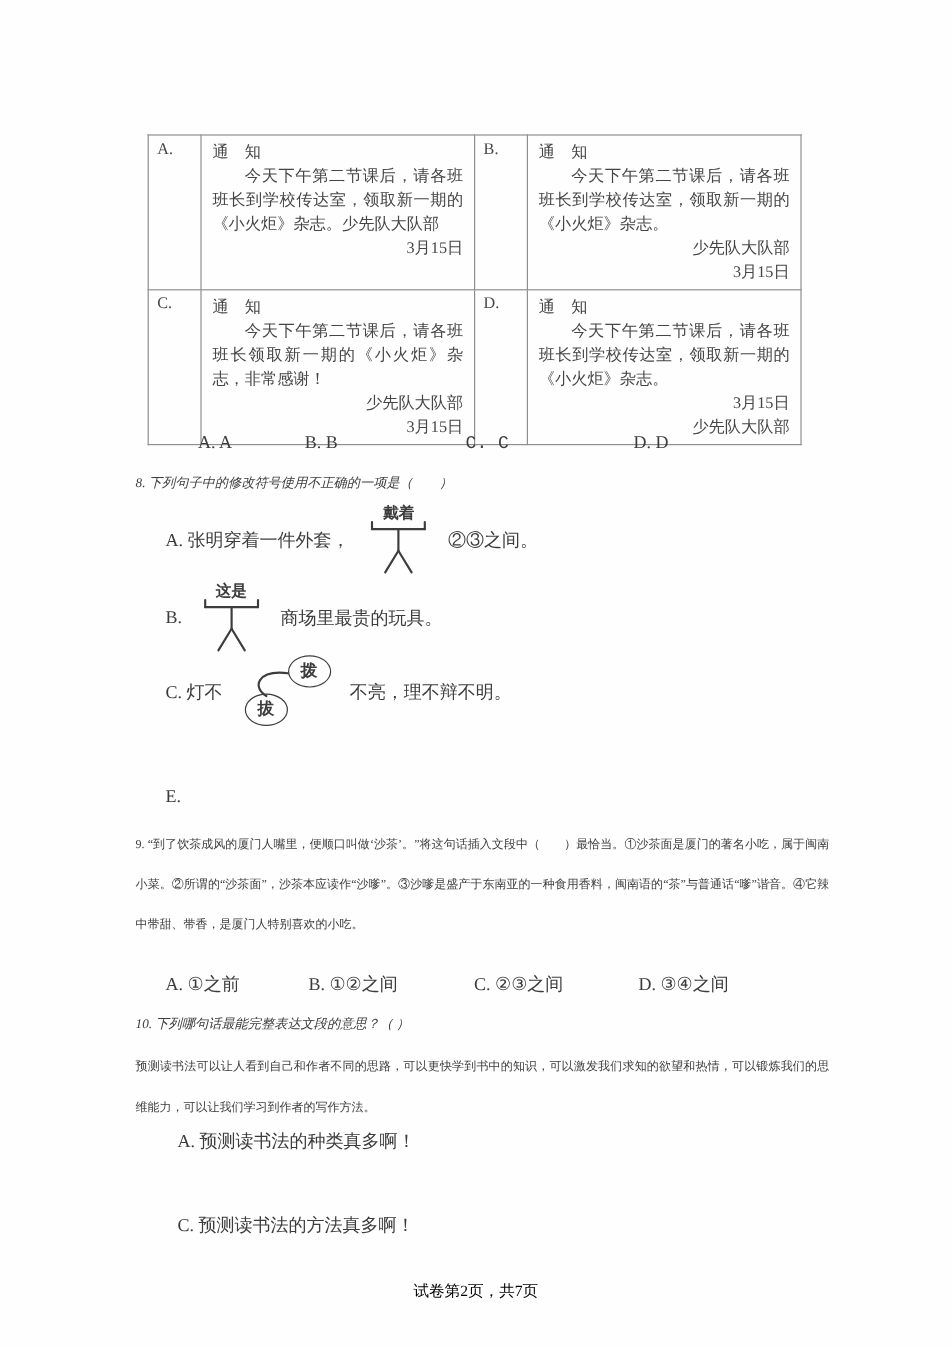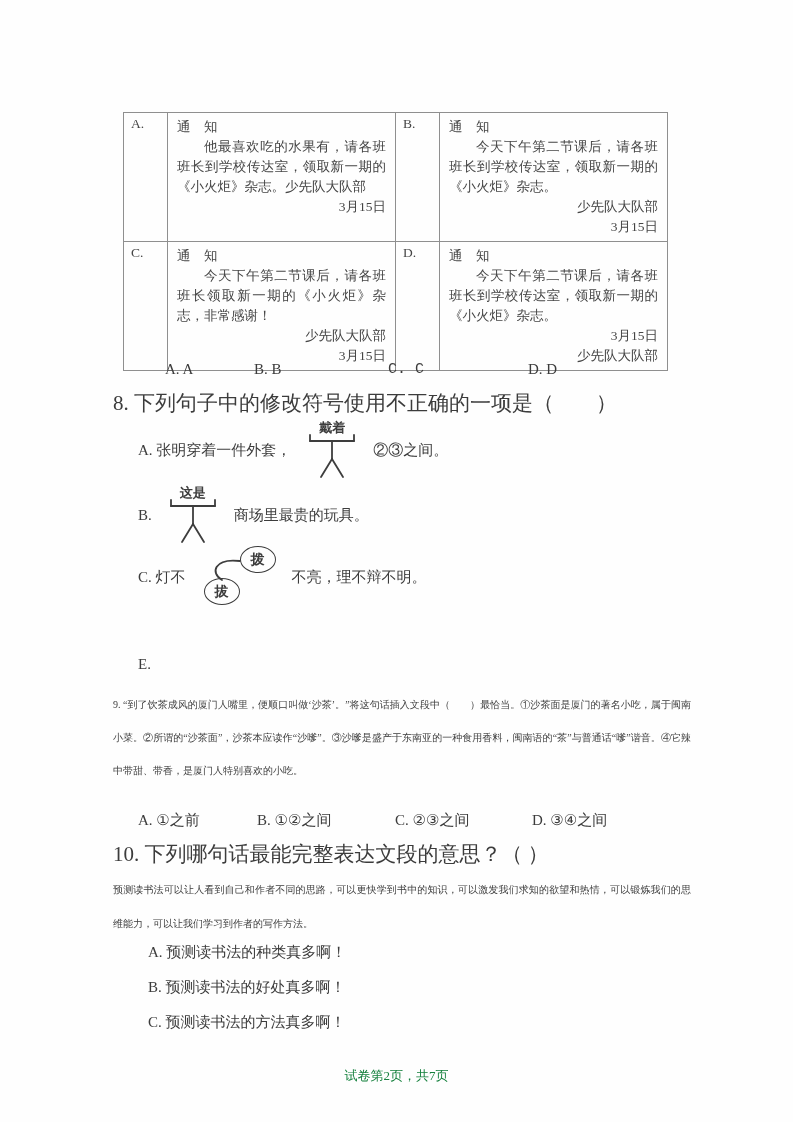--- a/index.html
+++ b/index.html
@@ -17,55 +17,55 @@
     width:545px;border-collapse:collapse;table-layout:fixed;
     font-size:13.5px;color:#454545;
   }
   #notice-table td{border:1px solid #8f8f8f;vertical-align:top;padding:3px 9px 4px;}
   #notice-table td.lbl{width:36px;padding:3px 0 0 7px;}
   #notice-table td.cell{height:95px;}
   #notice-table .t{text-align:left;font-weight:normal;line-height:21px;}
   #notice-table .b{text-align:justify;text-indent:2em;line-height:20px;}
   #notice-table .r{text-align:right;line-height:20px;}
   
-  .stem{position:absolute;font-size:21px;white-space:nowrap;line-height:22px;}
+  .stem{position:absolute;font-size:11px;white-space:nowrap;line-height:22px;font-style:italic;}
   .para{position:absolute;width:578px;font-size:10px;line-height:33px;text-align:justify;}
   .ansrow{position:absolute;height:20px;font-size:15px;}
   .ansrow span{position:absolute;top:0;white-space:nowrap;}
   .opt-row{position:absolute;display:flex;align-items:center;font-size:15px;white-space:nowrap;}
   .opt-line{position:absolute;font-size:15px;white-space:nowrap;line-height:24px;}
   
   .ins-mark{position:relative;display:inline-block;width:58px;height:58px;margin:0 12px;flex:0 0 auto;}
   .ins-word{position:absolute;top:0;left:50%;transform:translateX(-50%);
             font-size:13px;font-weight:bold;line-height:13px;white-space:nowrap;}
   .ins-svg{position:absolute;top:13px;left:50%;transform:translateX(-50%);}
   .swap-mark{position:relative;display:inline-block;width:82px;height:62px;margin:0 12px;flex:0 0 auto;}
   .swap-circle{position:absolute;width:36px;height:27px;border:1.7px solid #3d3d3d;border-radius:50%;
                text-align:center;line-height:26px;font-size:14px;font-weight:bold;box-sizing:border-box;}
   .swap-top{left:42px;top:0;}
   .swap-bottom{left:6px;top:32px;}
   .swap-svg{position:absolute;left:0;top:0;}
   .oval{display:inline-block;border:1.7px solid #3d3d3d;border-radius:50%;
         padding:0 9px 2px;margin:0 7px;font-weight:bold;line-height:20px;}
   
   #footer{position:absolute;left:0;top:1067px;width:100%;text-align:center;
-          font-size:13px;color:#15803d;}
+          font-size:13px;color:#000000;}
 </style>
 </head>
 <body>
 
 <div id="page">
 
   <table id="notice-table">
     <tbody>
         <tr>
       <td class="lbl">A.</td>
       <td class="cell">
         <div class="t">通　知</div>
-        <div class="b">他最喜欢吃的水果有，请各班班长到学校传达室，领取新一期的《小火炬》杂志。少先队大队部</div>
+        <div class="b">今天下午第二节课后，请各班班长到学校传达室，领取新一期的《小火炬》杂志。少先队大队部</div>
         <div class="r">3月15日</div>
       </td>
       <td class="lbl">B.</td>
       <td class="cell">
         <div class="t">通　知</div>
         <div class="b">今天下午第二节课后，请各班班长到学校传达室，领取新一期的《小火炬》杂志。</div>
         <div class="r">少先队大队部</div>
         <div class="r">3月15日</div>
       </td>
     </tr>
@@ -154,18 +154,17 @@
     <span style="left:0;">A. ①之前</span>
     <span style="left:119px;">B. ①②之间</span>
     <span style="left:257px;">C. ②③之间</span>
     <span style="left:394px;">D. ③④之间</span>
   </div>
 
   <div class="stem" style="left:113px;top:843px;text-align:right;">10. 下列哪句话最能完整表达文段的意思？（ ）</div>
   <div class="para" style="left:113px;top:873px;line-height:34px;">预测读书法可以让人看到自己和作者不同的思路，可以更快学到书中的知识，可以激发我们求知的欲望和热情，可以锻炼我们的思维能力，可以让我们学习到作者的写作方法。</div>
 
   <div class="opt-line" style="left:148px;top:940px;">A. 预测读书法的种类真多啊！</div>
-  <div class="opt-line" style="left:148px;top:975px;">B. 预测读书法的好处真多啊！</div>
   <div class="opt-line" style="left:148px;top:1010px;">C. 预测读书法的方法真多啊！</div>
 
   <div id="footer">试卷第2页，共7页</div>
 
 </div>
 
 </body></html>

